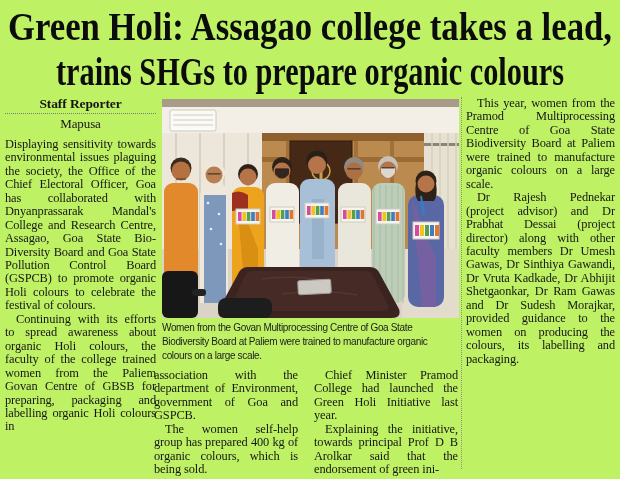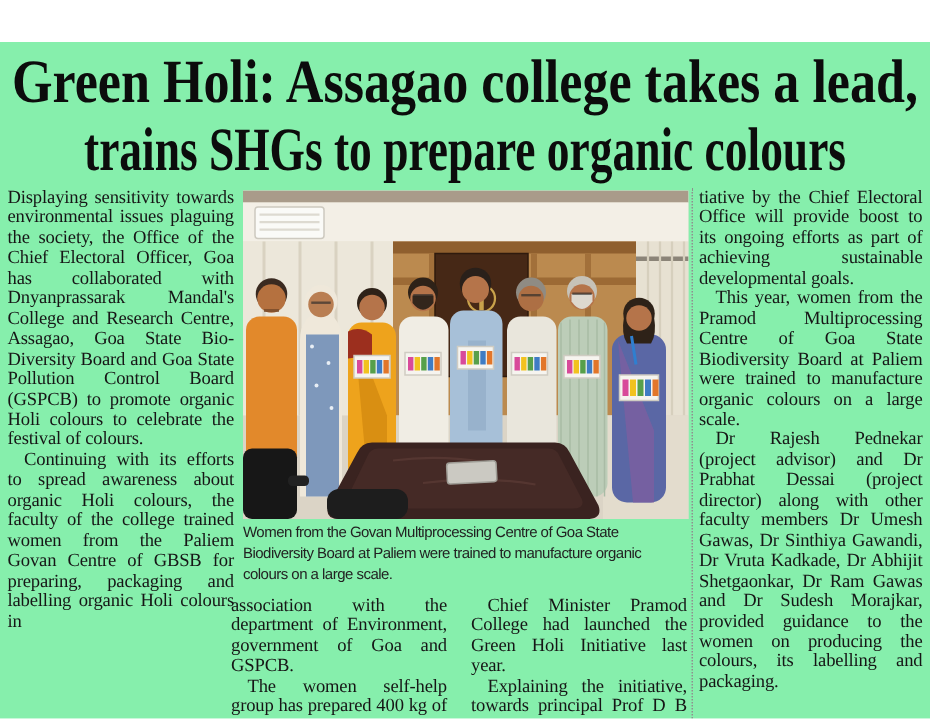--- a/index.html
+++ b/index.html
@@ -1,21 +1,21 @@
 <!DOCTYPE html>
 <html><head>
 <meta charset="utf-8">
 <style>
   * { margin:0; padding:0; box-sizing:border-box; }
   html,body { background:#ffffff; }
   body {
     width:620px; height:479px; position:relative; overflow:hidden;
     font-family:"Liberation Serif", serif; color:#151515;
   }
-  .page { position:absolute; inset:0; background:#86efac;margin-top:28px; }
+  .page { position:absolute; inset:0; background:#bef264; }
 
   
   .headline-svg { display:block; }
   .headline-svg text {
     font-family:"Liberation Serif", serif;
     font-weight:bold; font-size:41px; fill:#0c0c0c;
   }
 
   
   .col {
@@ -54,20 +54,24 @@
 <body>
 
 <div class="page">
 
   <svg class="headline-svg" width="620" height="96" aria-hidden="true">
     <text x="310" y="40" text-anchor="middle" textLength="604" lengthAdjust="spacingAndGlyphs">Green Holi: Assagao college takes a lead,</text>
     <text x="310" y="85" text-anchor="middle" textLength="508" lengthAdjust="spacingAndGlyphs">trains SHGs to prepare organic colours</text>
   </svg>
 
   <div class="col col-left">
+    <div class="byline-block">
+      <div class="byline">Staff Reporter</div>
+      <div class="dateline">Mapusa</div>
+    </div>
     <p>Displaying sensitivity towards environmental issues plaguing the society, the Office of the Chief Electoral Officer, Goa has collaborated with Dnyanprassarak Mandal's College and Research Centre, Assagao, Goa State Bio-Diversity Board and Goa State Pollution Control Board (GSPCB) to promote organic Holi colours to celebrate the festival of colours.</p>
     <p class="indent">Continuing with its efforts to spread awareness about organic Holi colours, the faculty of the college trained women from the Paliem Govan Centre of GBSB for preparing, packaging and labelling organic Holi colours in</p>
   </div>
 
   <figure class="photo-block">
     <svg class="photo" viewBox="0 0 297 219" aria-hidden="true">
 
       <rect x="0" y="0" width="297" height="8" fill="#a99b8a"></rect>
       <rect x="0" y="8" width="297" height="26" fill="#f3efe6"></rect>
 
@@ -250,18 +254,17 @@
     <p class="indent">The women self-help group has prepared 400 kg of organic colours, which is being sold.</p>
   </div>
   <div class="col mid-b">
     <p class="indent">Chief Minister Pramod College had launched the Green Holi Initiative last year.</p>
     <p class="indent">Explaining the initiative, towards principal Prof D B Arolkar said that the endorsement of green ini-</p>
   </div>
 
   <div class="vrule"></div>
 
   <div class="col col-right">
-    <p>tiative by the Chief Electoral Office will provide boost to its ongoing efforts as part of achieving sustainable developmental goals.</p>
     <p class="indent">This year, women from the Pramod Multiprocessing Centre of Goa State Biodiversity Board at Paliem were trained to manufacture organic colours on a large scale.</p>
     <p class="indent">Dr Rajesh Pednekar (project advisor) and Dr Prabhat Dessai (project director) along with other faculty members Dr Umesh Gawas, Dr Sinthiya Gawandi, Dr Vruta Kadkade, Dr Abhijit Shetgaonkar, Dr Ram Gawas and Dr Sudesh Morajkar, provided guidance to the women on producing the colours, its labelling and packaging.</p>
   </div>
 
 </div>
 
 </body></html>

